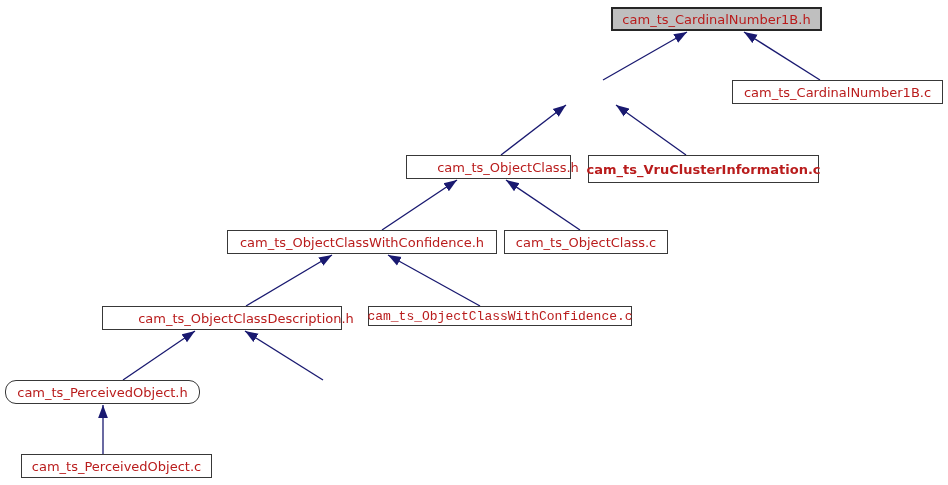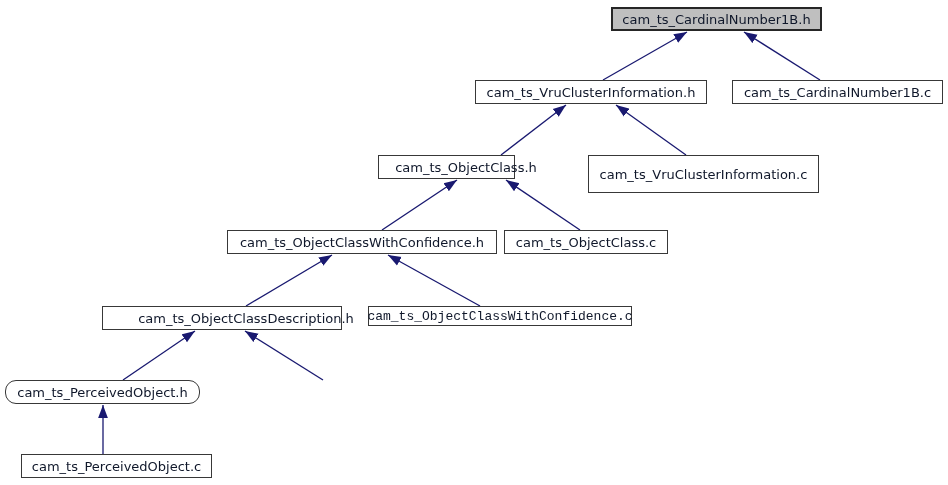--- a/index.html
+++ b/index.html
@@ -20,21 +20,21 @@
     pointer-events: none;
   }
   .node-layer { position: absolute; left: 0; top: 0; width: 948px; height: 485px; }
   .node {
     position: absolute;
     display: flex; align-items: center; justify-content: center;
     background: #ffffff;
     border: 1px solid #383838;
     font-size: 13px;
     line-height: 1;
-    color: #0f172a;
+    color: #b91c1c;
     white-space: nowrap;
     cursor: pointer;
   }
   .node.highlighted {
     background: #bfbfbf;
     border: 2px solid #262626;
     cursor: default;
   }
   .node span { display: inline-block; padding: 0 2px; }
   .edge-line { stroke-width: 1.3; fill: none; }
@@ -60,30 +60,27 @@
         <line x1="480" y1="306" x2="388" y2="255" class="edge-line" stroke="#191970" marker-end="url(#arrowhead)"></line>
         <line x1="123" y1="380" x2="195" y2="331" class="edge-line" stroke="#191970" marker-end="url(#arrowhead)"></line>
         <line x1="323" y1="380" x2="245" y2="331" class="edge-line" stroke="#191970" marker-end="url(#arrowhead)"></line>
         <line x1="103" y1="454" x2="103" y2="405" class="edge-line" stroke="#191970" marker-end="url(#arrowhead)"></line>
       </g>
   </svg>
   <div class="node-layer">
       <div class="node highlighted" style="left: 611px; top: 7px; width: 211px; height: 24px;">
         <span>cam_ts_CardinalNumber1B.h</span>
       </div>
-      <div class="node" style="left: 475px; top: 80px; width: 232px; height: 24px;">
-        <span>cam_ts_VruClusterInformation.h</span>
-      </div>
       <div class="node" style="left: 732px; top: 80px; width: 211px; height: 24px; align-items: center;">
         <span>cam_ts_CardinalNumber1B.c</span>
       </div>
-      <div class="node" style="left: 378px; top: 155px; width: 137px; height: 24px; padding-left: 39px;">
+      <div class="node" style="left: 406px; top: 155px; width: 165px; height: 24px; padding-left: 39px;">
         <span>cam_ts_ObjectClass.h</span>
       </div>
-      <div class="node" style="left: 588px; top: 155px; width: 231px; height: 38px;">
+      <div class="node" style="left: 588px; top: 155px; width: 231px; height: 28px; font-weight: bold;">
         <span>cam_ts_VruClusterInformation.c</span>
       </div>
       <div class="node" style="left: 227px; top: 230px; width: 270px; height: 24px;">
         <span>cam_ts_ObjectClassWithConfidence.h</span>
       </div>
       <div class="node" style="left: 504px; top: 230px; width: 164px; height: 24px;">
         <span>cam_ts_ObjectClass.c</span>
       </div>
       <div class="node" style="left: 102px; top: 306px; width: 240px; height: 24px; padding-left: 48px;">
         <span>cam_ts_ObjectClassDescription.h</span>

